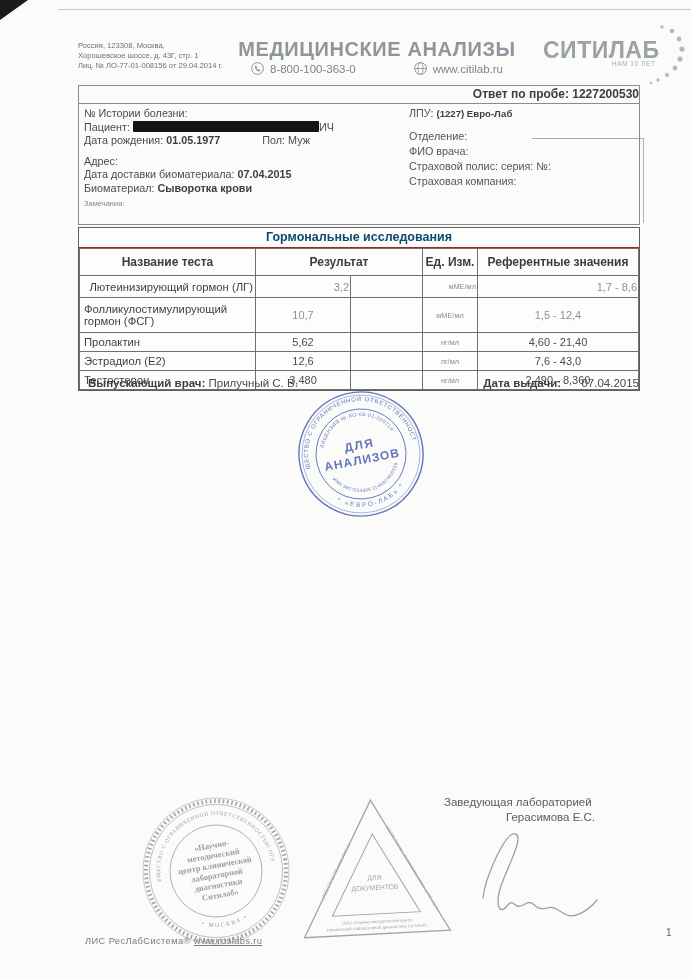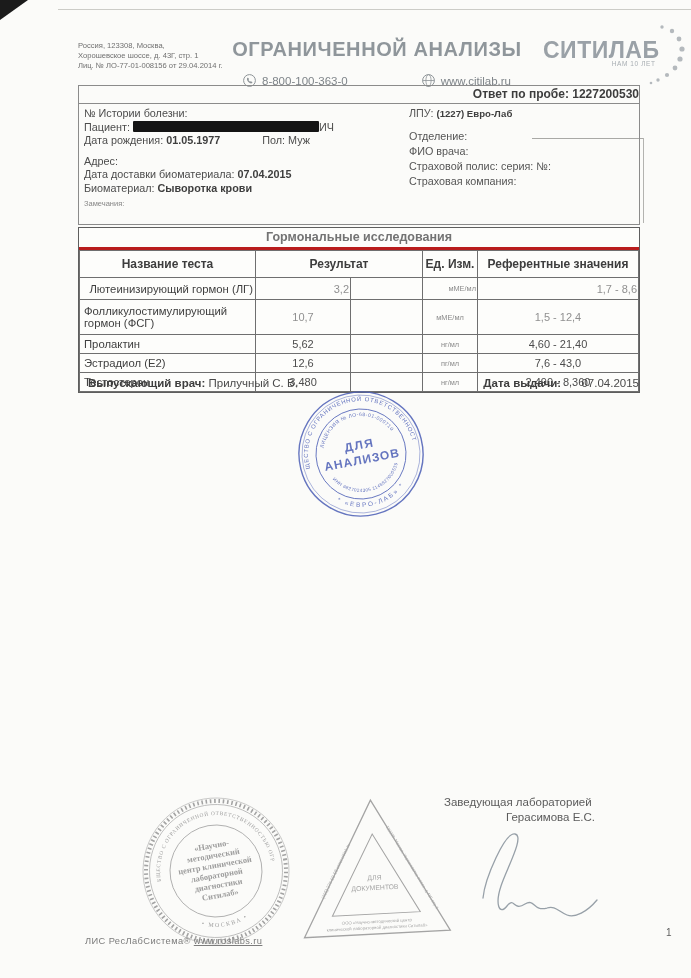--- a/index.html
+++ b/index.html
@@ -10,21 +10,21 @@
   }
   .abs{position:absolute;}
   
   .corner-artifact{left:0;top:0;width:0;height:0;border-top:20px solid #1b1b1b;border-right:28px solid transparent;}
   .top-rule{left:58px;top:9px;width:633px;height:1px;background:#ccccc7;}
   .scan-line-h{left:532px;top:138px;width:111px;height:1px;background:#a9a9a6;}
   .scan-line-v{left:643px;top:138px;width:1px;height:85px;background:#b3b3b0;}
   
   .addr-block{left:78px;top:41px;font-size:7.6px;line-height:10px;color:#6f6f6f;}
   .med-title{left:224px;top:38px;width:306px;text-align:center;font-size:20px;font-weight:bold;color:#8f969b;letter-spacing:0.6px;}
-  .contact-row{left:224px;top:62px;width:306px;display:flex;justify-content:center;align-items:center;gap:24px;color:#7e8489;font-size:11.5px;margin-top:12px;}
+  .contact-row{left:224px;top:62px;width:306px;display:flex;justify-content:center;align-items:center;gap:16px;color:#7e8489;font-size:11.5px;}
   .contact-pair{display:flex;align-items:center;gap:6px;}
   .contact-sep{width:26px;}
   .logo-block{left:543px;top:39px;text-align:left;}
   .logo-text{font-size:23px;font-weight:bold;color:#9aa1a7;letter-spacing:0.5px;line-height:22px;}
   .logo-tagline{font-size:6.5px;color:#a7adb2;letter-spacing:0.6px;text-align:right;margin-top:-1px;padding-right:4px;}
   .logo-dots{left:648px;top:22px;}
   
   .info-box{left:78px;top:85px;width:560px;height:138px;border:1px solid #8b8b8b;}
   .box-title{height:17px;line-height:17px;border-bottom:1px solid #8b8b8b;text-align:right;font-weight:bold;font-size:12px;color:#3d3d3d;}
   .col-left{position:absolute;left:5px;top:21px;width:320px;font-size:10.8px;line-height:13.5px;color:#4c4c4c;}
@@ -32,21 +32,21 @@
   .b{font-weight:bold;color:#3e3e3e;}
   .redact-bar{display:inline-block;width:186px;height:11px;background:#141414;vertical-align:-1px;border-radius:1px;}
   .gap-block{height:7px;}
   .notes-label{font-size:7.5px;color:#868686;margin-top:2px;}
   .sex-spacer{display:inline-block;width:36px;}
   .lpu-line{margin-bottom:10px;}
   .lpu-value{font-weight:bold;font-size:9.6px;color:#3e3e3e;}
   .col-right .plain-line{line-height:15px;}
   
   .results-box{left:78px;top:227px;width:560px;border:1px solid #5e5e5e;background:#fdfdfb;}
-  .section-title{height:19px;line-height:19px;text-align:center;font-weight:bold;font-size:12.5px;color:#737373;border-bottom:3px solid #b91c1c;}
+  .section-title{height:19px;line-height:19px;text-align:center;font-weight:bold;font-size:12.5px;color:#0c4a6e;border-bottom:1px solid #b91c1c;}
   table.res{width:100%;border-collapse:collapse;table-layout:fixed;}
   table.res th,table.res td{border:1px solid #6f6f6f;overflow:hidden;}
   table.res th{font-size:12px;font-weight:bold;color:#3d3d3d;height:24px;text-align:center;}
   td.name-cell{font-size:11.3px;color:#3f3f3f;text-align:left;padding:1px 2px 1px 4px;}
   td.result-cell{font-size:11px;text-align:center;color:#4c4c4c;}
   td.unit-cell{font-size:7.4px;text-align:center;color:#8a8a8a;}
   td.ref-cell{font-size:11px;text-align:center;color:#4c4c4c;}
   tr.faded td.result-cell,tr.faded td.ref-cell{color:#909090;}
   tr.r-tall td{height:32px;}
   tr.r-med td{height:19px;text-align:right;}
@@ -76,21 +76,21 @@
   <div class="abs top-rule"></div>
   <div class="abs scan-line-h"></div>
   <div class="abs scan-line-v"></div>
 
   <div class="abs addr-block">
     <div>Россия, 123308, Москва,</div>
     <div>Хорошевское шоссе, д. 43Г, стр. 1</div>
     <div>Лиц. № ЛО-77-01-008156 от 29.04.2014 г.</div>
   </div>
 
-  <div class="abs med-title">ОГРАНИЧЕННОЙ АНАЛИЗЫ</div>
+  <div class="abs med-title">МЕДИЦИНСКИЕ АНАЛИЗЫ</div>
 
   <div class="abs contact-row">
     <span class="contact-pair">
       <svg width="13" height="13" viewBox="0 0 13 13">
         <circle cx="6.5" cy="6.5" r="5.9" fill="none" stroke="#8d9397" stroke-width="1"></circle>
         <path d="M4.2,4 C4.8,3.4 5.4,3.6 5.6,4.2 L5.9,5 C6,5.4 5.8,5.7 5.5,5.9 C5.9,6.8 6.4,7.3 7.2,7.7 C7.4,7.4 7.7,7.2 8.1,7.4 L8.9,7.7 C9.5,8 9.6,8.6 9,9.1 C8.2,9.8 6.6,9.2 5.4,8 C4.2,6.8 3.6,5 4.2,4 Z" fill="#8d9397"></path>
       </svg>
       <span>8-800-100-363-0</span>
     </span>
     <span class="contact-sep"></span>

